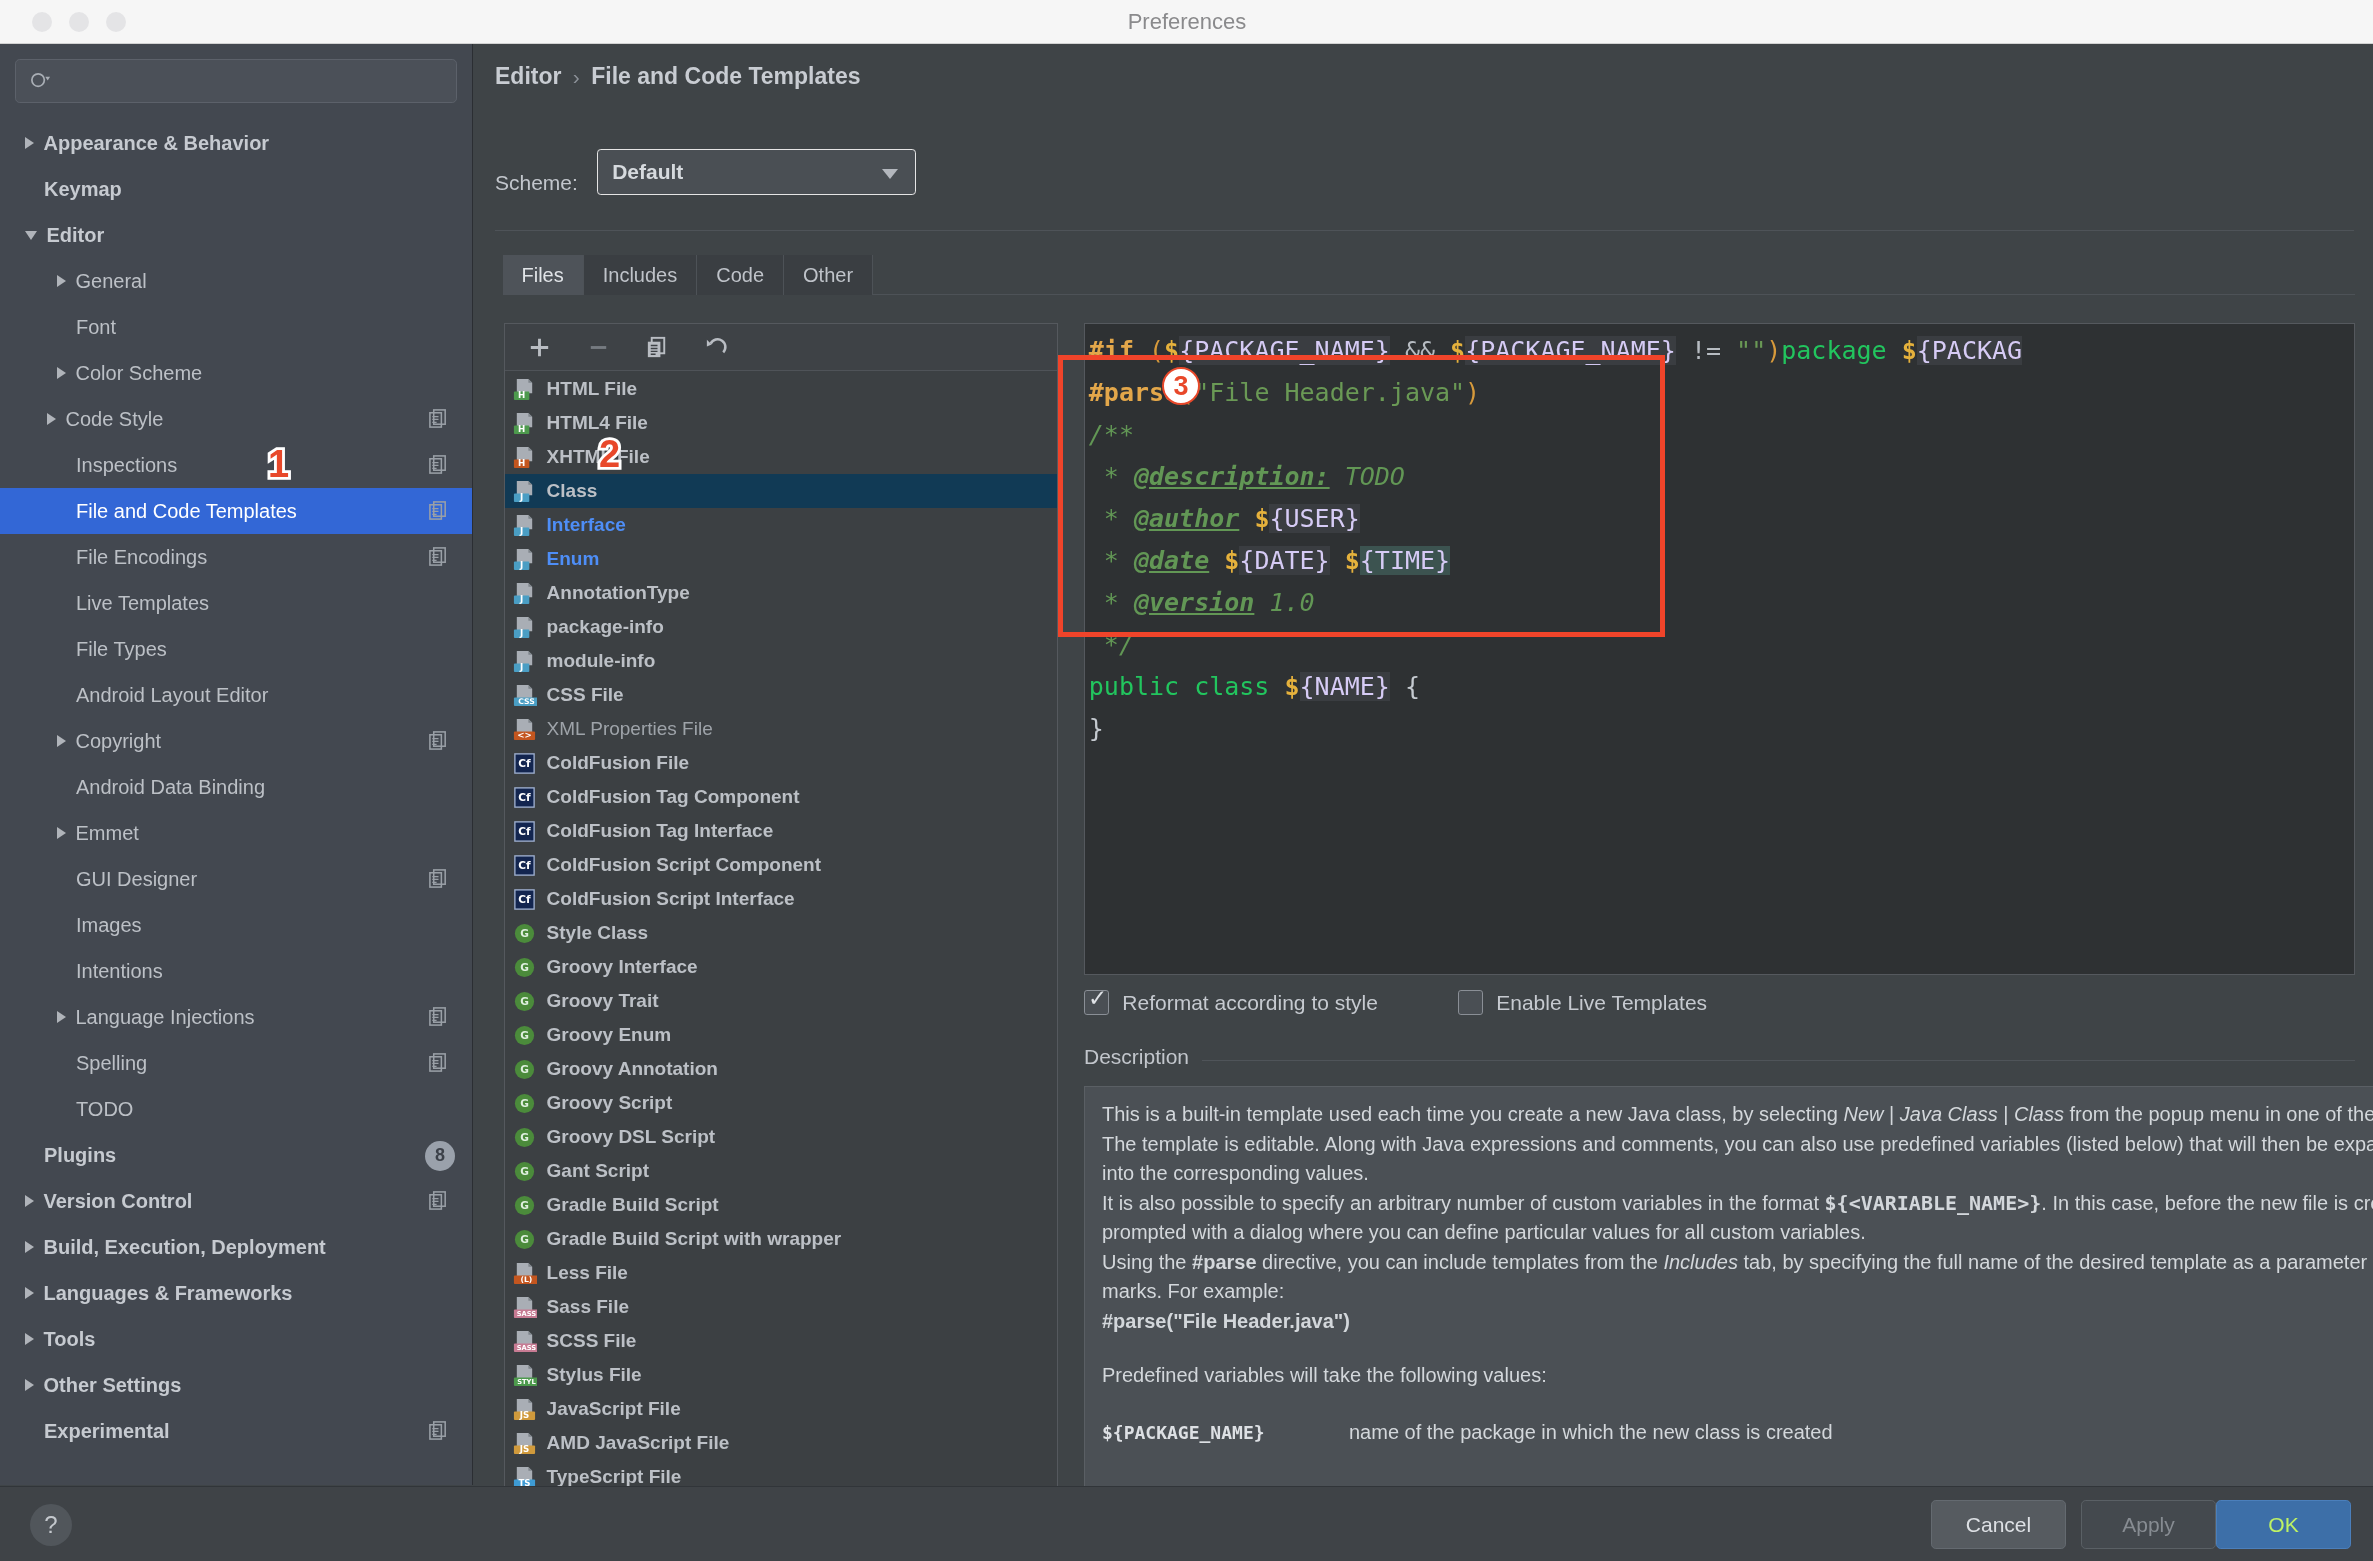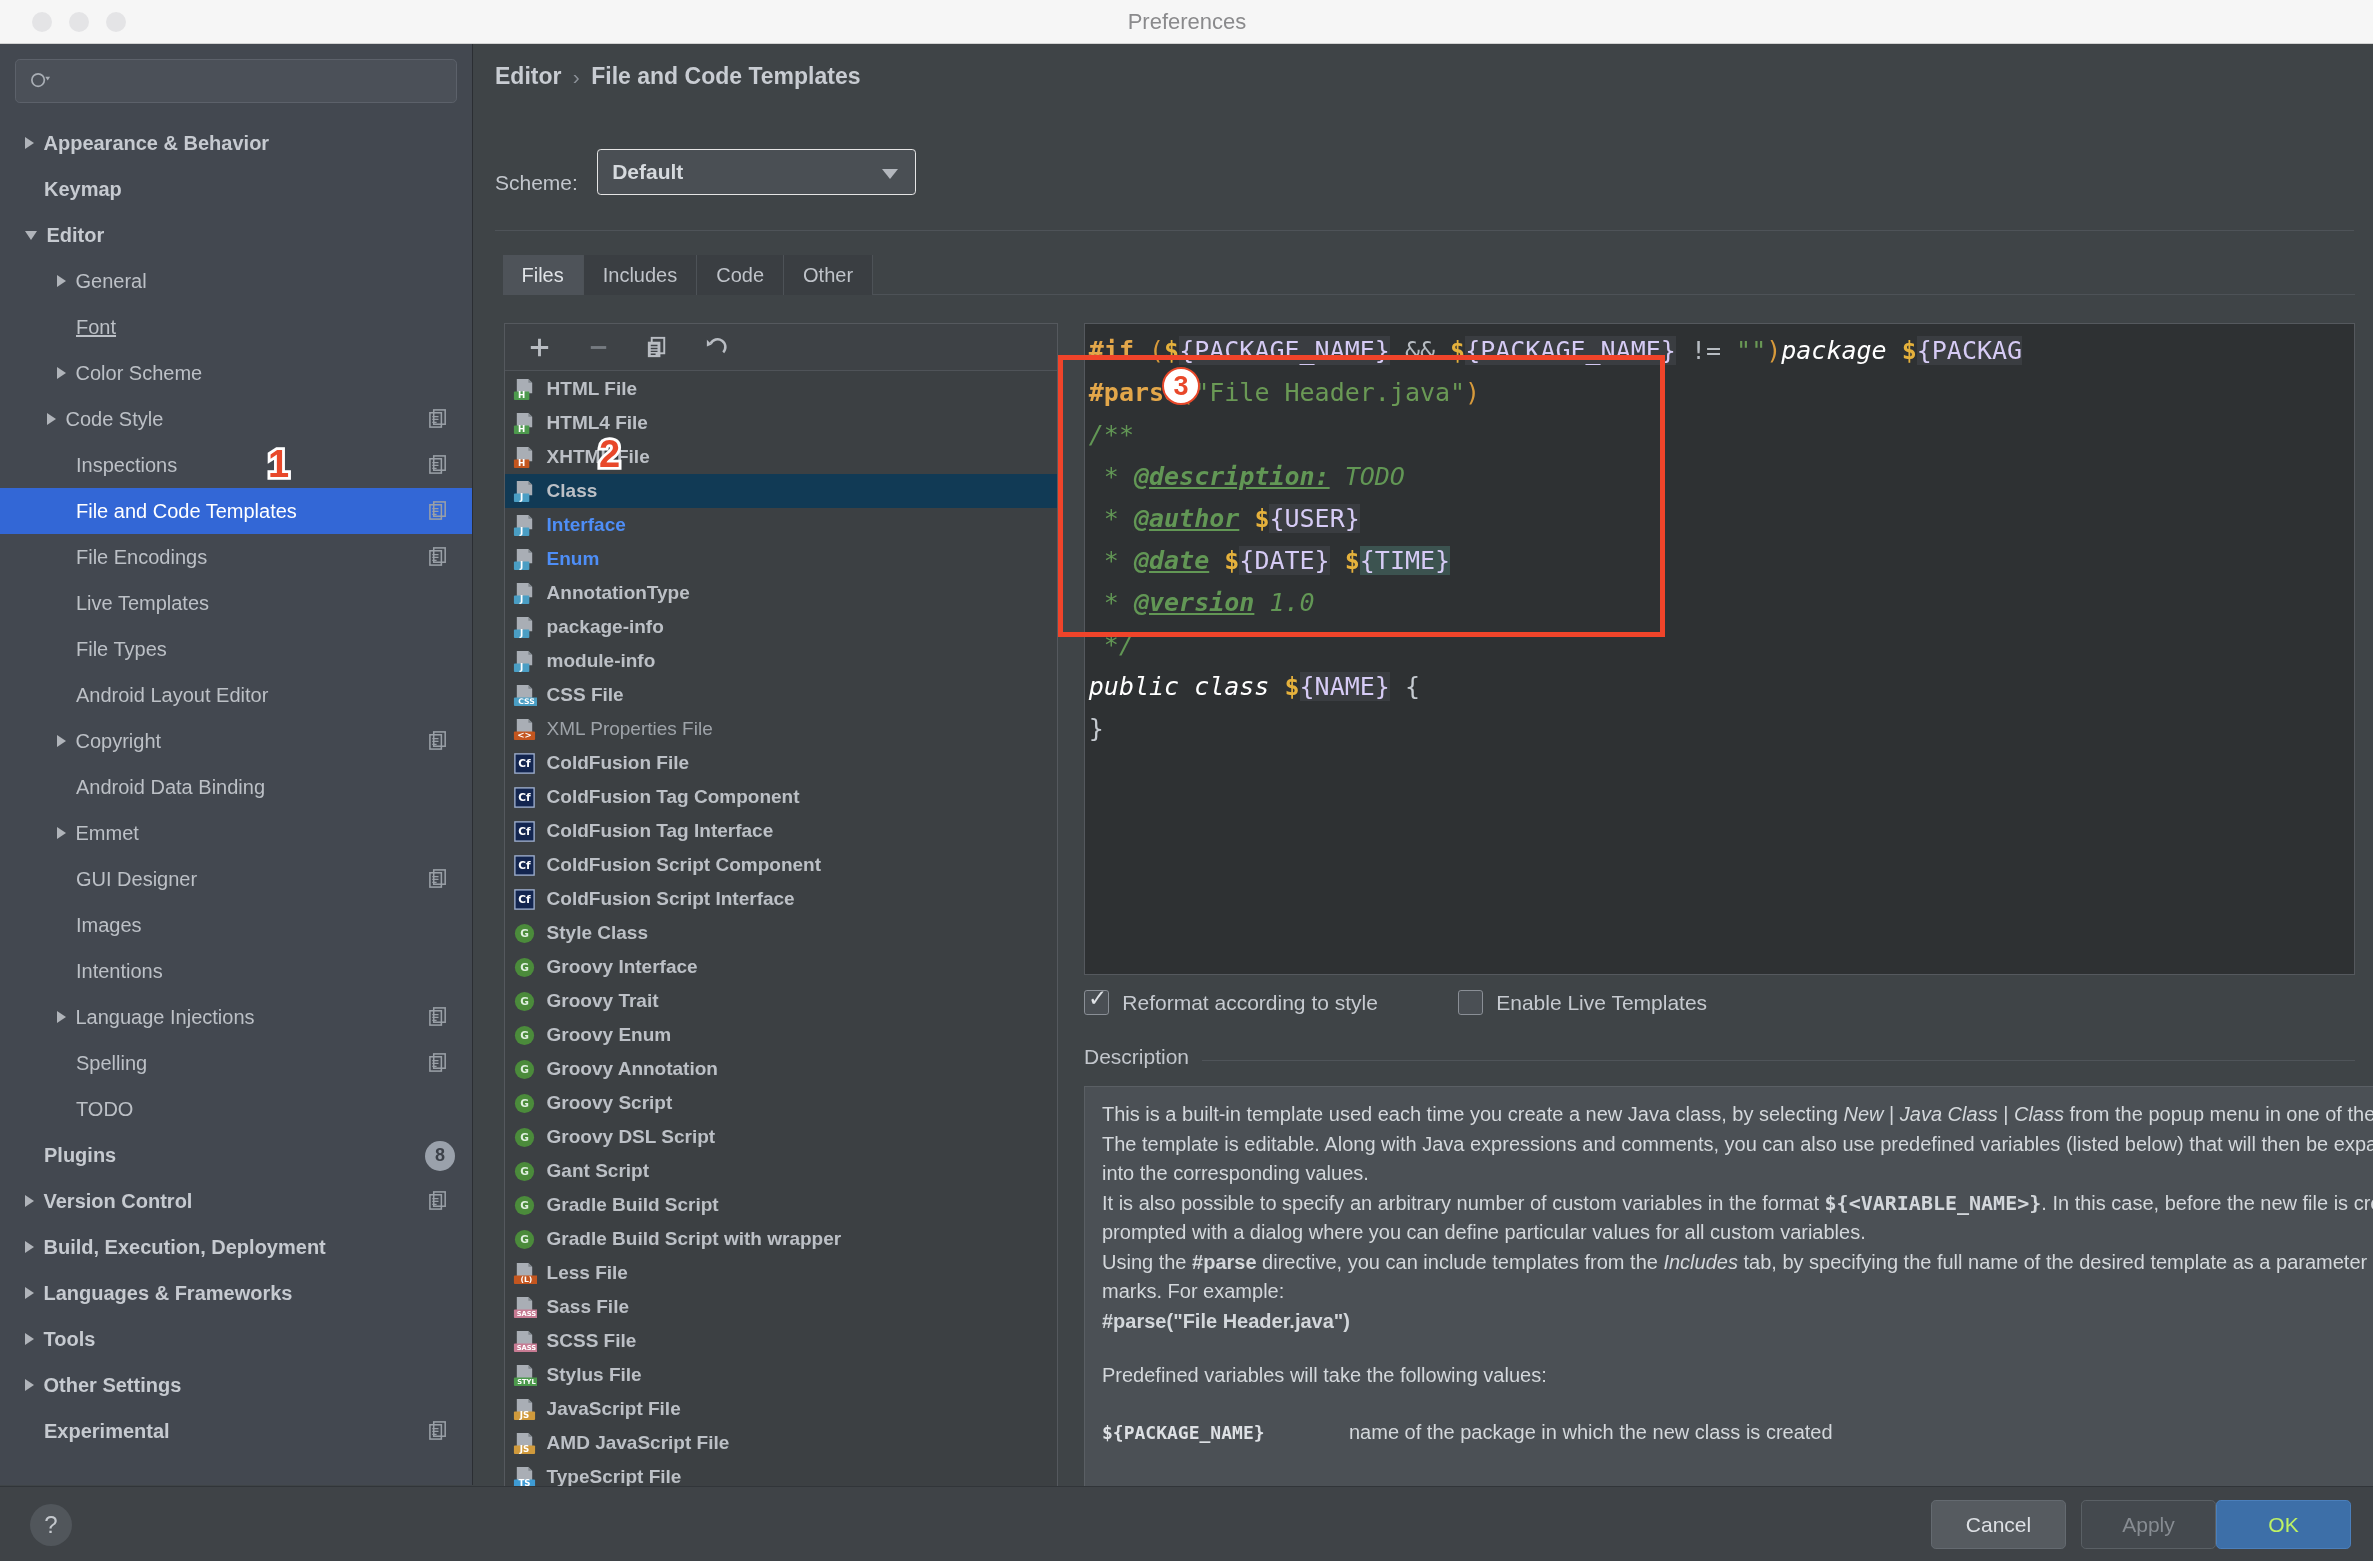--- a/index.html
+++ b/index.html
@@ -163,21 +163,21 @@
     font-size: 25px; line-height: 42px;
     padding: 5.7px 0 0 3.8px;
     white-space: pre;
   }
   .k-direct { color: #e3a74a; font-weight: bold; }
   .k-paren  { color: #d79a3b; }
   .k-var    { color: #d6cbf5; background: #3a3d41; }
   .k-dollar { color: #e5b13c; font-weight: bold; }
   .k-op     { color: #b7bcc2; }
   .k-str    { color: #6a9955; }
-  .k-kw     { color: #ffffff; font-style: italic; }
+  .k-kw     { color: #22c55e; }
   .k-cmt    { color: #629755; font-style: italic; }
   .k-tag    { color: #629755; font-style: italic; text-decoration: underline; font-weight: bold;}
   .k-brace  { color: #c5cad0; }
   .hl-time  { background: #3c5350; }
 
   .checkrow {
     position: absolute; left: 610px; top: 946px;
     display: flex; align-items: center; gap: 80px;
   }
   .cbi { display: flex; align-items: center; gap: 13.3px; font-size: 21px; color: #c6cad0; }
@@ -285,21 +285,21 @@
           <span class="tlabel">Keymap</span>
         </div>
         <div class="tnode bold" style="padding-left: 25px;">
           <span class="arrow down"></span>
           <span class="tlabel">Editor</span>
         </div>
         <div class="tnode" style="padding-left: 57px;">
           <span class="arrow "></span>
           <span class="tlabel">General</span>
         </div>
-        <div class="tnode" style="padding-left: 57px; text-decoration: underline;">
+        <div class="tnode" style="padding-left: 57px;">
           <span class="arrow none"></span>
           <span class="tlabel">Font</span>
         </div>
         <div class="tnode" style="padding-left: 57px;">
           <span class="arrow "></span>
           <span class="tlabel">Color Scheme</span>
         </div>
         <div class="tnode" style="padding-left: 47px;">
           <span class="arrow "></span>
           <span class="tlabel">Code Style</span>

